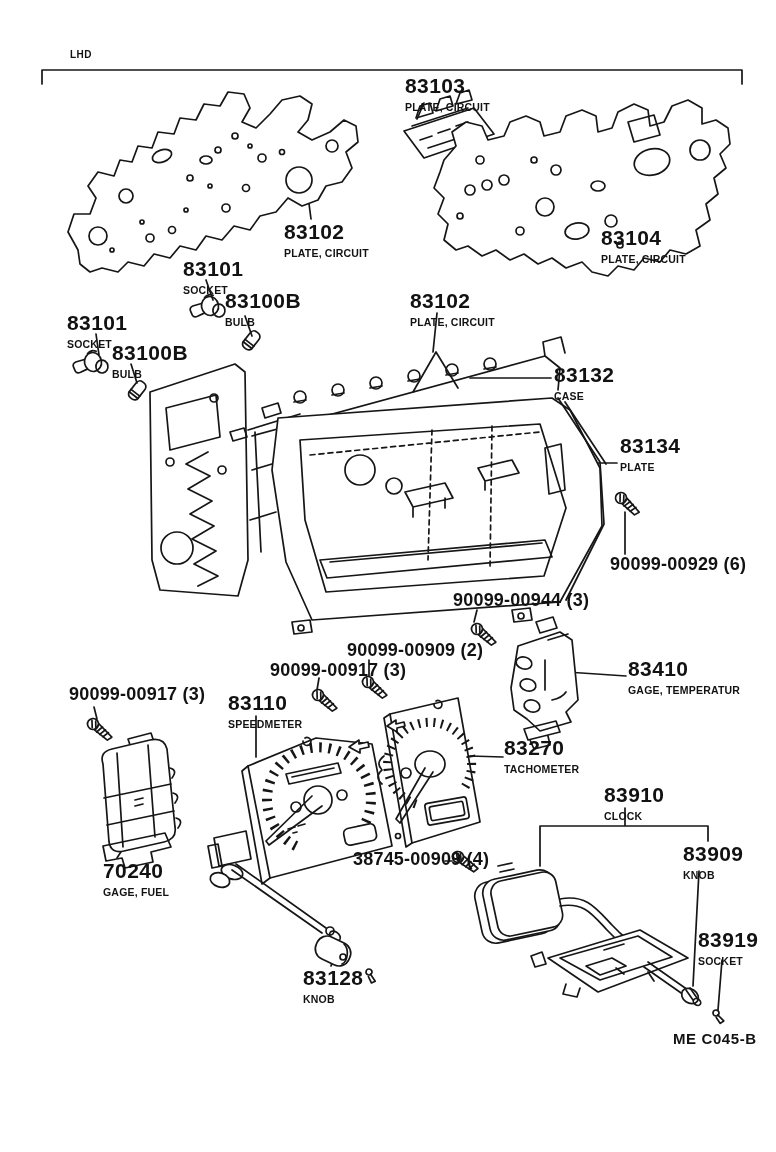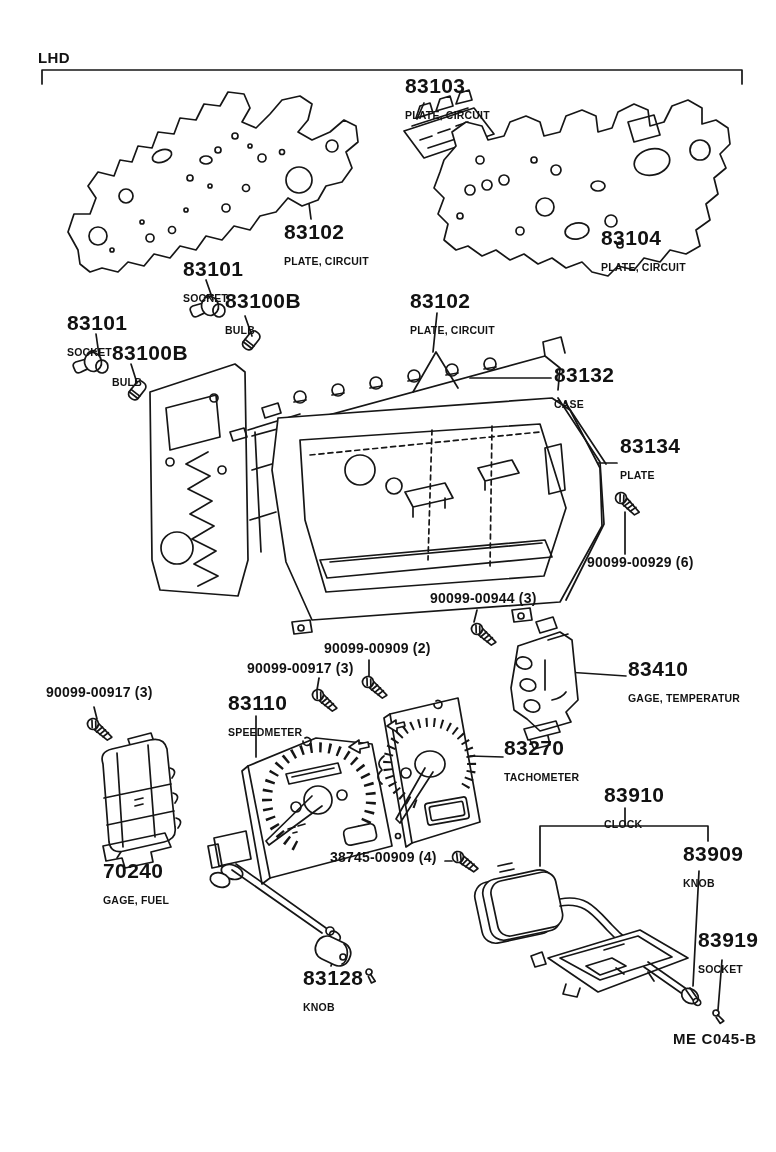--- a/index.html
+++ b/index.html
@@ -1,23 +1,23 @@
 <!DOCTYPE html>
 <html><head>
 <meta charset="utf-8">
 <style>
   html,body{margin:0;padding:0;background:#ffffff;}
   .stage{position:relative;width:776px;height:1152px;background:#fff;overflow:hidden;
          font-family:"Liberation Sans",sans-serif;color:#121212;}
   svg.art{position:absolute;left:0;top:0;}
   .lbl{position:absolute;line-height:1.0;white-space:nowrap;color:#121212;}
   .lbl .pn{font-size:21px;font-weight:bold;letter-spacing:0.4px;}
-  .lbl .pd{font-size:10.5px;font-weight:bold;letter-spacing:0.2px;margin-top:14px;}
-  .lbl.screw .pn{font-size:14px;letter-spacing:0.2px;}
-  .lbl.corner .pn{font-size:15px;}
+  .lbl .pd{font-size:10.5px;font-weight:bold;letter-spacing:0.2px;margin-top:6px;}
+  .lbl.screw .pn{font-size:18px;letter-spacing:0.2px;margin-left:23px;}
+  .lbl.corner .pn{font-size:10px;margin-left:32px;}
   .lbl.footer .pn{font-size:15px;letter-spacing:0.6px;}
 </style>
 </head>
 <body>
 
 <div class="stage">
 
 <svg class="art" width="776" height="1152" viewBox="0 0 776 1152" stroke="#161616" stroke-width="1.7" fill="none" stroke-linejoin="round" stroke-linecap="round">
   <defs>
     <g id="screw">

